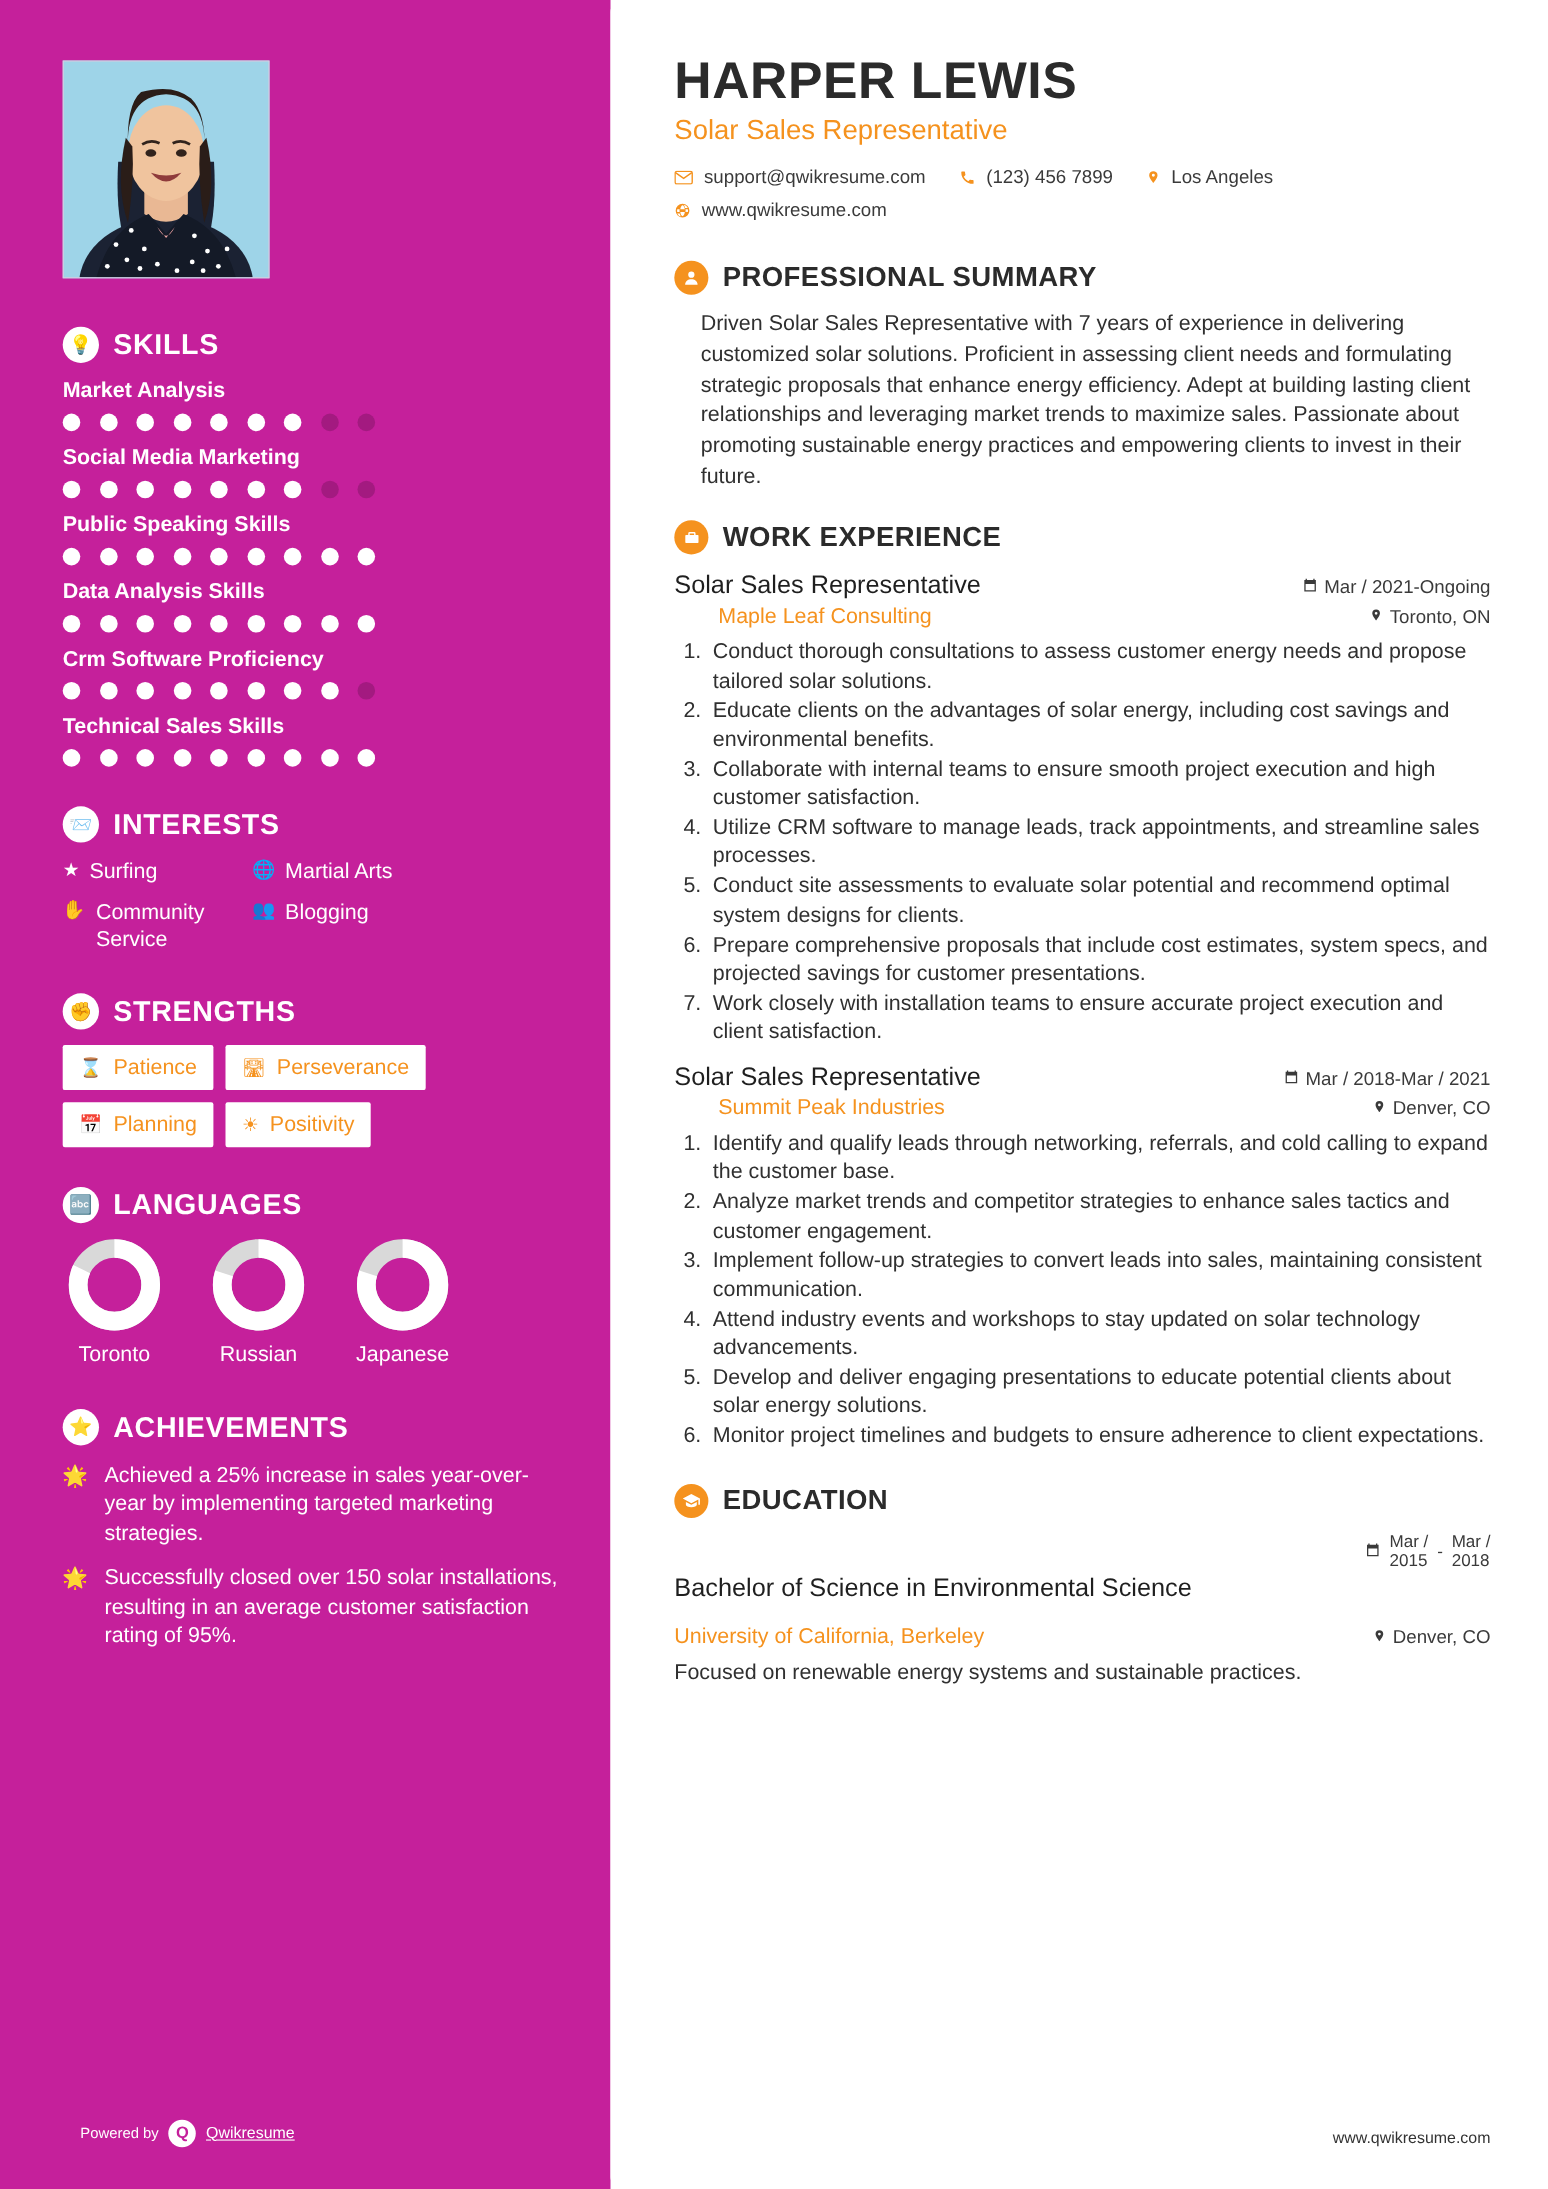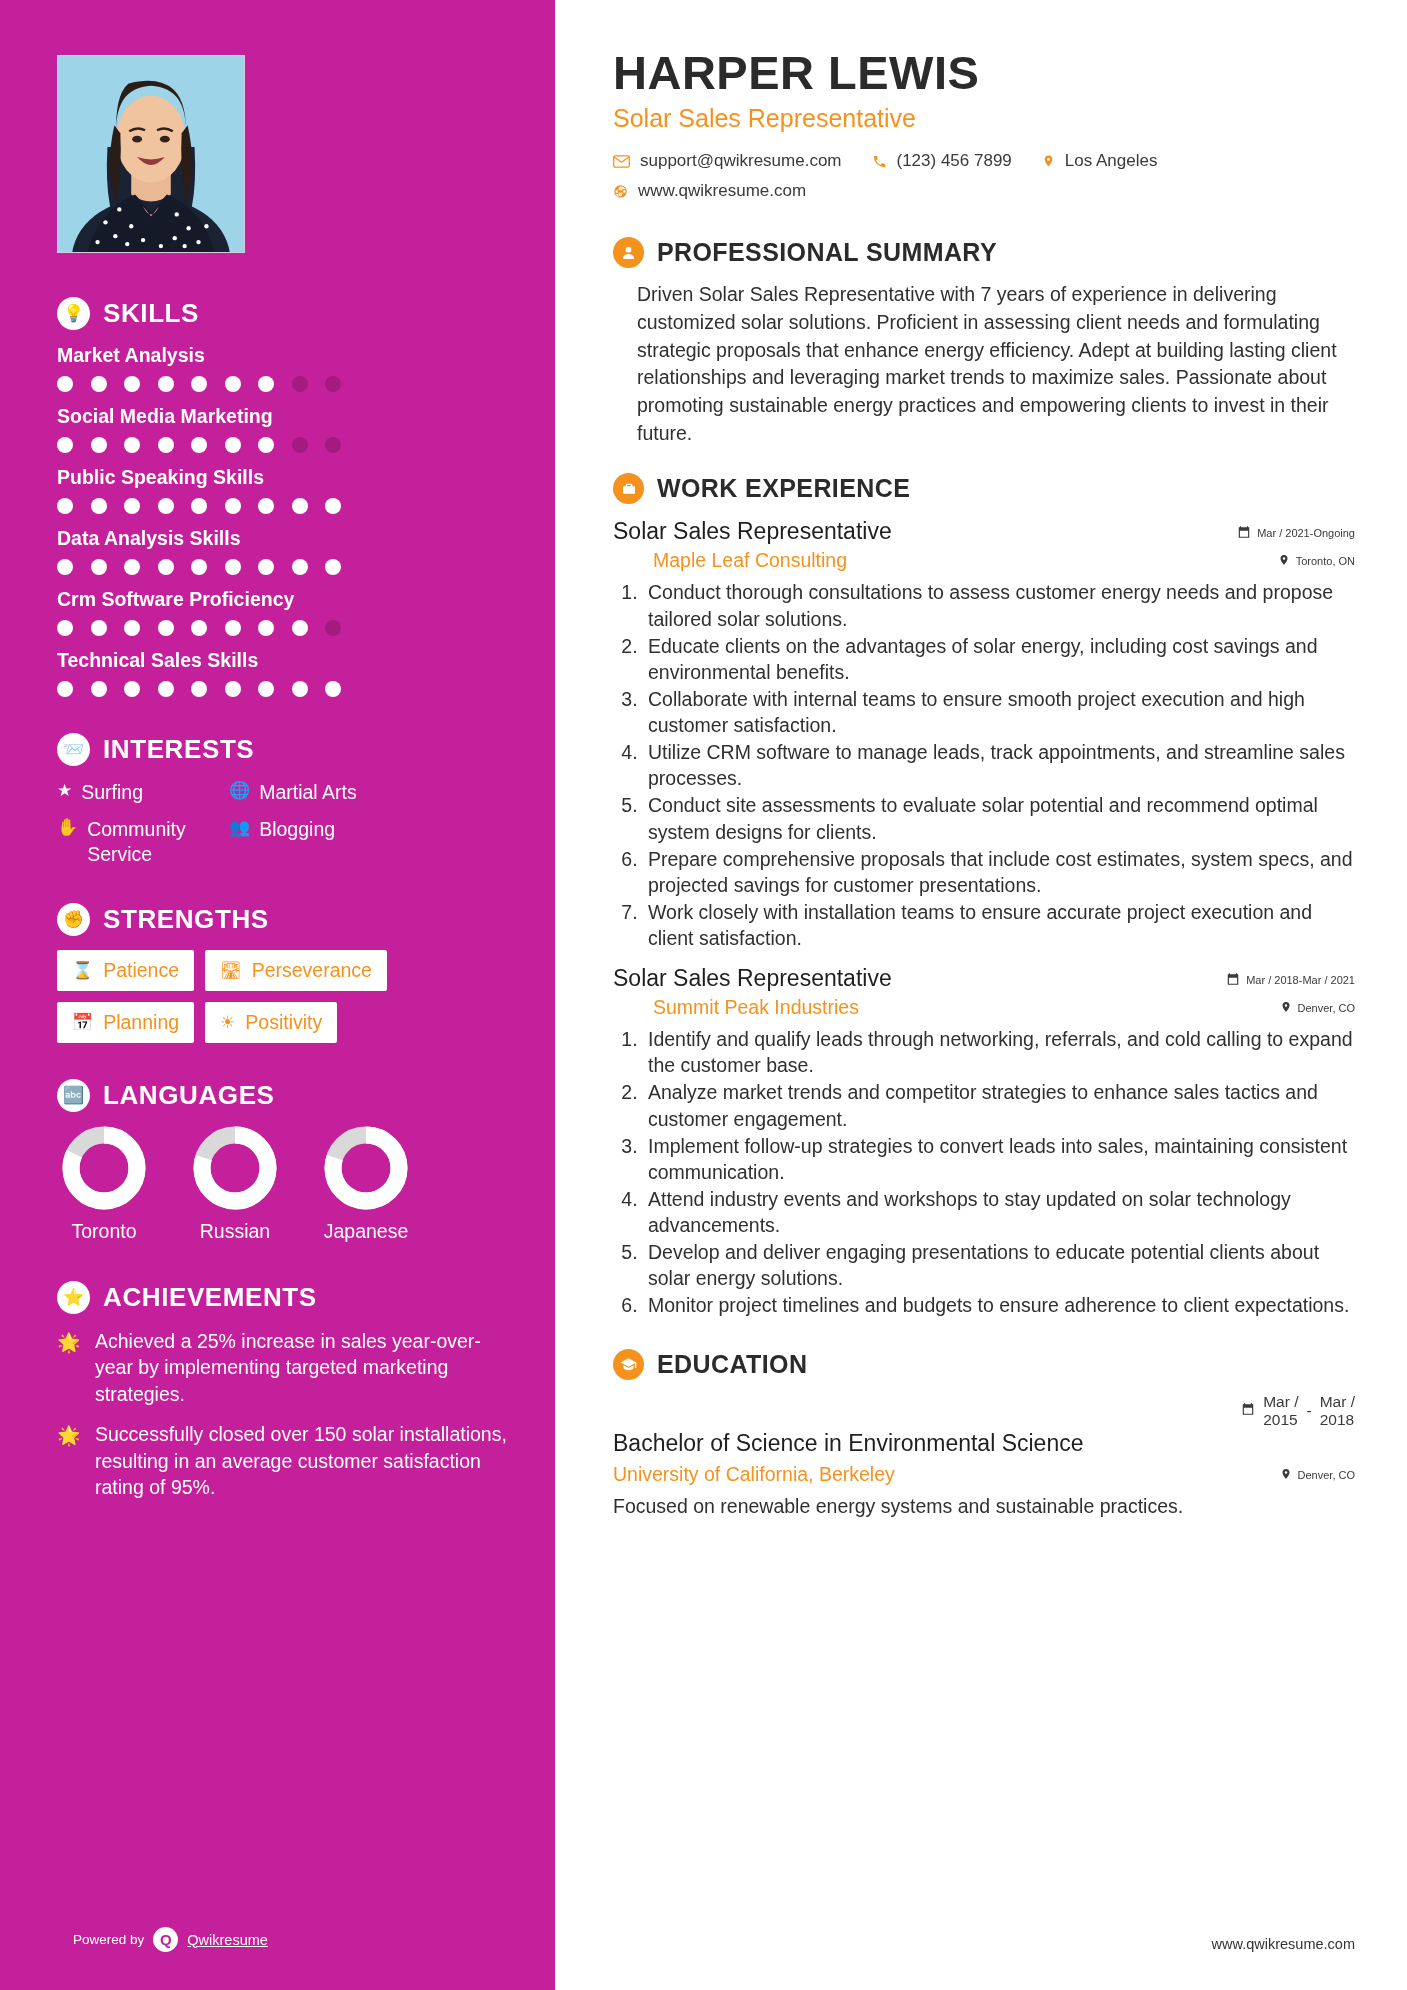--- a/index.html
+++ b/index.html
@@ -111,31 +111,31 @@
     color: #ffffff; font-size: 17px; flex: 0 0 31px;
   }
   .msec-title {
     font-size: 25px; font-weight: bold; color: #2b2b2b; letter-spacing: 0.4px;
   }
   .summary { font-size: 19.5px; color: #303030; line-height: 1.42; margin-left: 24px; }
 
   .job { margin-top: 14px; }
   .job-top { display: flex; justify-content: space-between; align-items: baseline; gap: 14px; }
   .job-title { font-size: 23px; color: #1f1f1f; font-weight: 400; }
-  .job-meta { font-size: 11px; color: #3a3a3a; display: flex; align-items: center; gap: 6px; white-space: nowrap; }
+  .job-meta { font-size: 17px; color: #3a3a3a; display: flex; align-items: center; gap: 6px; white-space: nowrap; }
   .job-sub { display: flex; justify-content: space-between; align-items: baseline; gap: 14px; margin-top: 4px; margin-left: 40px; }
   .job-co { font-size: 19.5px; color: #F5921E; }
   ol.duties { margin: 7px 0 0 30px; padding: 0; }
   ol.duties li { font-size: 19.5px; color: #303030; line-height: 1.34; margin-bottom: 1px; padding-left: 5px; }
 
   .edu-top { display: flex; justify-content: space-between; align-items: flex-start; gap: 14px; }
   .edu-title { font-size: 23px; color: #1f1f1f; max-width: 500px; line-height: 1.25; margin-top: 36px; }
   .edu-dates { font-size: 15.5px; color: #3a3a3a; display: flex; align-items: center; gap: 8px; white-space: nowrap; }
   .edu-dates .dd { display: flex; flex-direction: column; line-height: 1.2; }
-  .edu-sub { display: flex; justify-content: space-between; align-items: baseline; margin-top: 6px; }
+  .edu-sub { display: flex; justify-content: space-between; align-items: baseline; margin-top: 20px; }
   .edu-school { font-size: 19.5px; color: #F5921E; }
   .edu-desc { font-size: 19.5px; color: #303030; line-height: 1.4; margin-top: 7px; }
 
   .site-foot {
     position: absolute; right: 52px; bottom: 38px;
     font-size: 14.5px; color: #333;
   }
 </style>
 </head>
 <body>

